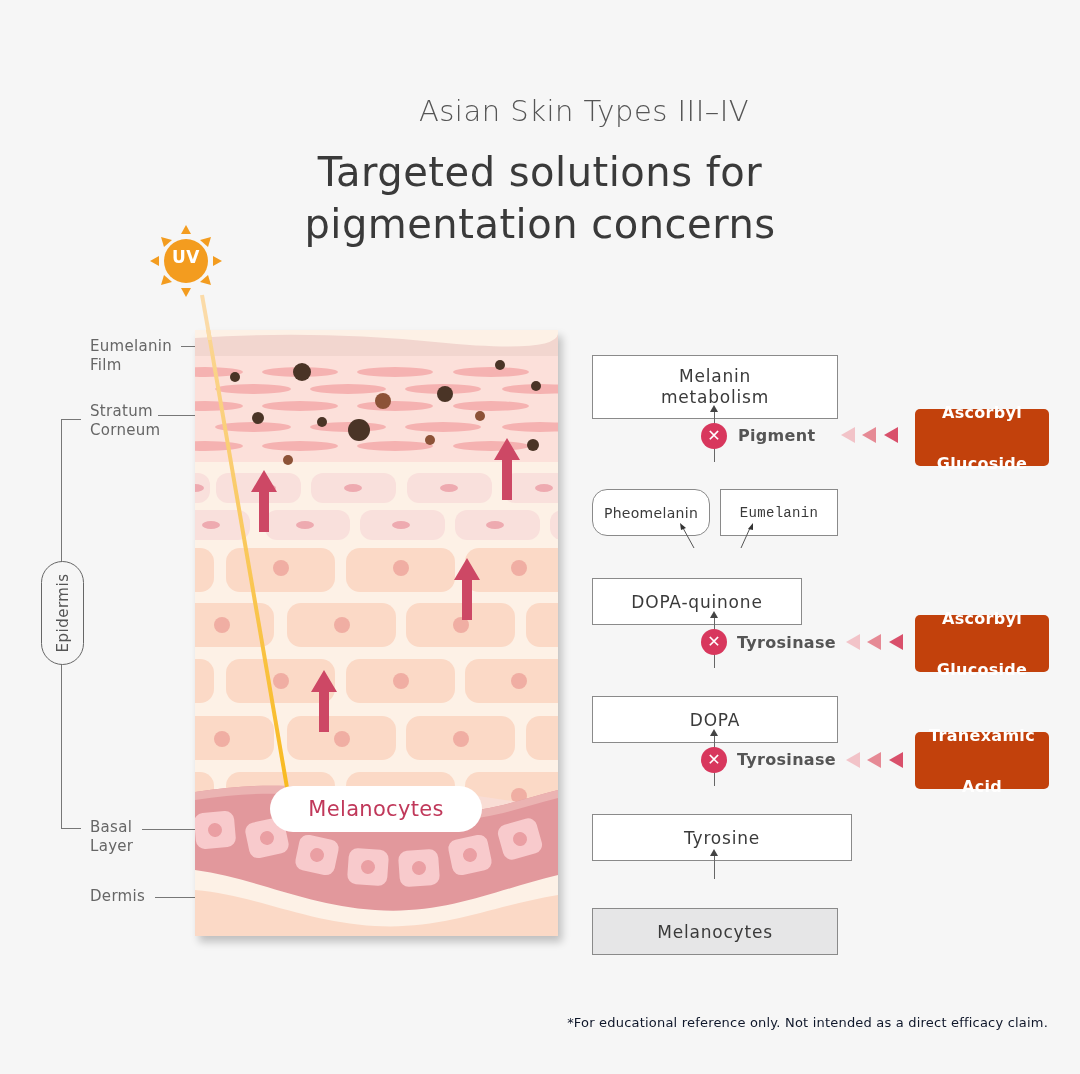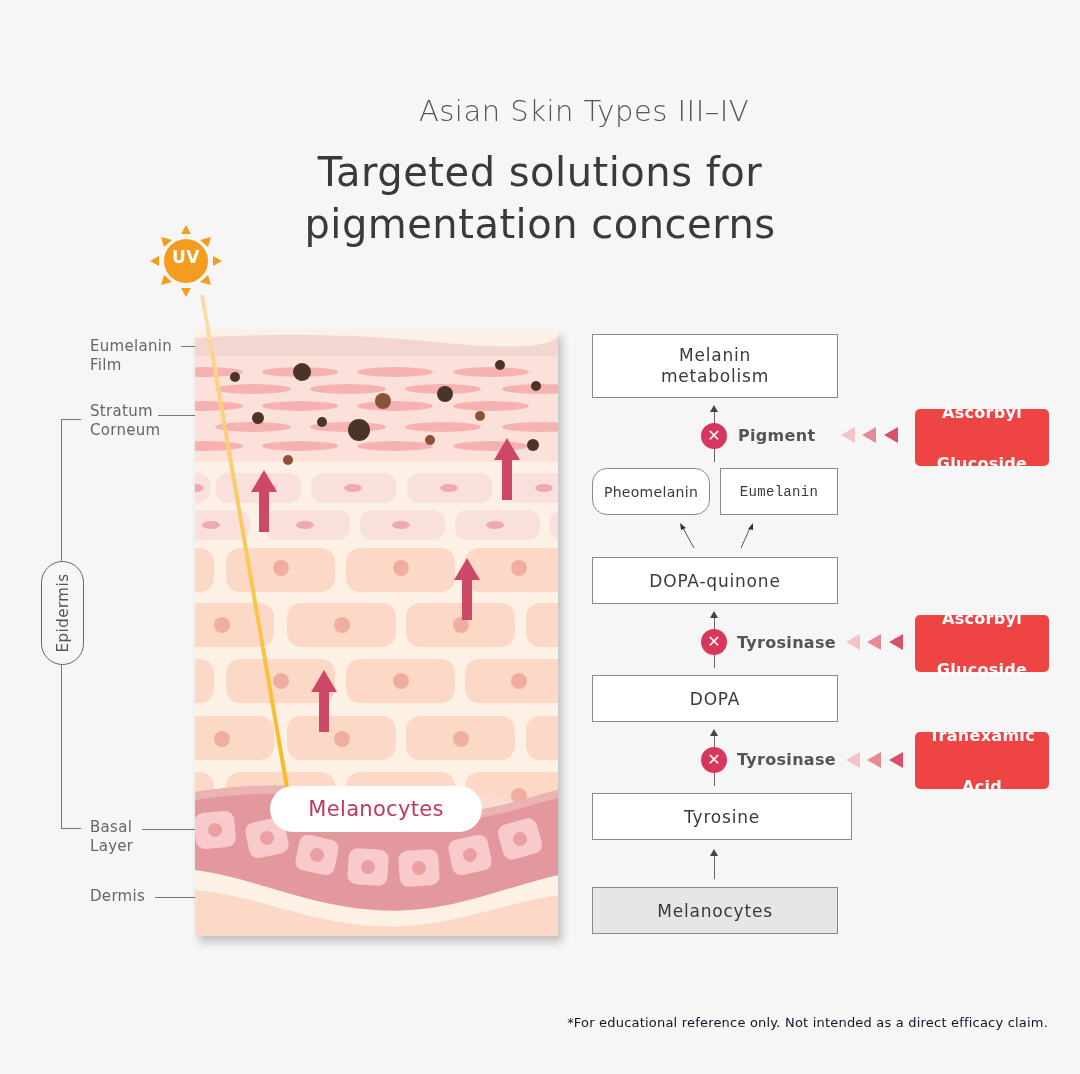--- a/index.html
+++ b/index.html
@@ -23,35 +23,35 @@
   .skin { position: absolute; left: 195px; top: 330px; width: 363px; height: 606px;
     box-shadow: 4px 6px 8px rgba(0,0,0,0.22); }
   .skin svg { display: block; }
 
   .uv { position: absolute; left: 145px; top: 225px; width: 82px; height: 72px; }
   .melano-pill { position: absolute; left: 270px; top: 786px; width: 212px; height: 46px;
     background: #fff; border-radius: 23px; text-align: center; line-height: 46px;
     font-size: 21px; color: #c0385a; letter-spacing: 0.3px; }
 
   .box { position: absolute; background: #fff; border: 1px solid #8a8a8a; text-align: center;
-    color: #3a3a3a; font-size: 17px; letter-spacing: 0.8px; display: flex; align-items: center; justify-content: center; }
+    color: #3a3a3a; font-size: 17px; letter-spacing: 0.8px; display: flex; align-items: center; justify-content: center; margin-top: 21px; }
   .box.gray { background: #e6e6e7; }
   .box.small { font-size: 14px; letter-spacing: 0.3px; }
 
   .vline { position: absolute; width: 1px; background: #666; }
   .arrowhead { position: absolute; width: 0; height: 0; border-left: 4px solid transparent;
     border-right: 4px solid transparent; border-bottom: 7px solid #444; }
   .xcirc { position: absolute; width: 26px; height: 26px; border-radius: 50%; background: #d8375d;
     color: #fff; font-size: 16px; font-weight: bold; text-align: center; line-height: 26px; }
   .enz { position: absolute; font-size: 16px; font-weight: bold; color: #555; letter-spacing: 0.3px; }
   .tri { position: absolute; width: 0; height: 0; border-top: 8px solid transparent; border-bottom: 8px solid transparent; }
   .tri.t1 { border-right: 14px solid #f2c3c8; }
   .tri.t2 { border-right: 14px solid #e68a95; }
   .tri.t3 { border-right: 14px solid #d9506b; }
-  .agent { position: absolute; width: 134px; height: 57px; background: #ef4444; border-radius: 5px;
+  .agent { position: absolute; width: 134px; height: 57px; background: #c2410c; border-radius: 5px;
     color: #fff; font-size: 16px; font-weight: bold; text-align: center; line-height: 19px;
     display: flex; align-items: center; justify-content: center; letter-spacing: 0.3px; gap: 32px; }
 
   .footnote { position: absolute; right: 32px; top: 1015px; font-size: 13px; color: #0f172a; letter-spacing: 0.2px; }
 </style>
 </head>
 <body>
 
 <div class="subtitle">Asian Skin Types III–IV</div>
 <div class="title">
@@ -306,21 +306,21 @@
 <div class="box small" style="left:592px;top:468px;width:118px;height:47px;border-radius:15px;">Pheomelanin</div>
 <div class="box small" style="left:720px;top:468px;width:118px;height:47px;font-family:Liberation Mono, monospace;">Eumelanin</div>
 
 <svg style="position:absolute;left:670px;top:518px;" width="90" height="34">
   <line x1="24" y1="30" x2="13" y2="10" stroke="#555" stroke-width="1"></line>
   <polygon points="10,5 16,10 11,12" fill="#333"></polygon>
   <line x1="71" y1="30" x2="80" y2="10" stroke="#555" stroke-width="1"></line>
   <polygon points="83,5 78,11 83,12" fill="#333"></polygon>
 </svg>
 
-<div class="box" style="left:592px;top:557px;width:246px;height:47px;">DOPA-quinone</div>
+<div class="box" style="left:592px;top:557px;width:210px;height:47px;">DOPA-quinone</div>
 
 <div class="vline" style="left:714px;top:616px;height:52px;"></div>
 <div class="arrowhead" style="left:710px;top:611px;"></div>
 <div class="xcirc" style="left:701px;top:629px;">✕</div>
 <div class="enz" style="left:737px;top:633px;">Tyrosinase</div>
 <div class="tri t1" style="left:846px;top:634px;"></div>
 <div class="tri t2" style="left:867px;top:634px;"></div>
 <div class="tri t3" style="left:889px;top:634px;"></div>
 <div class="agent" style="left:915px;top:615px;flex-direction:column;">
   <div>Ascorbyl</div>

